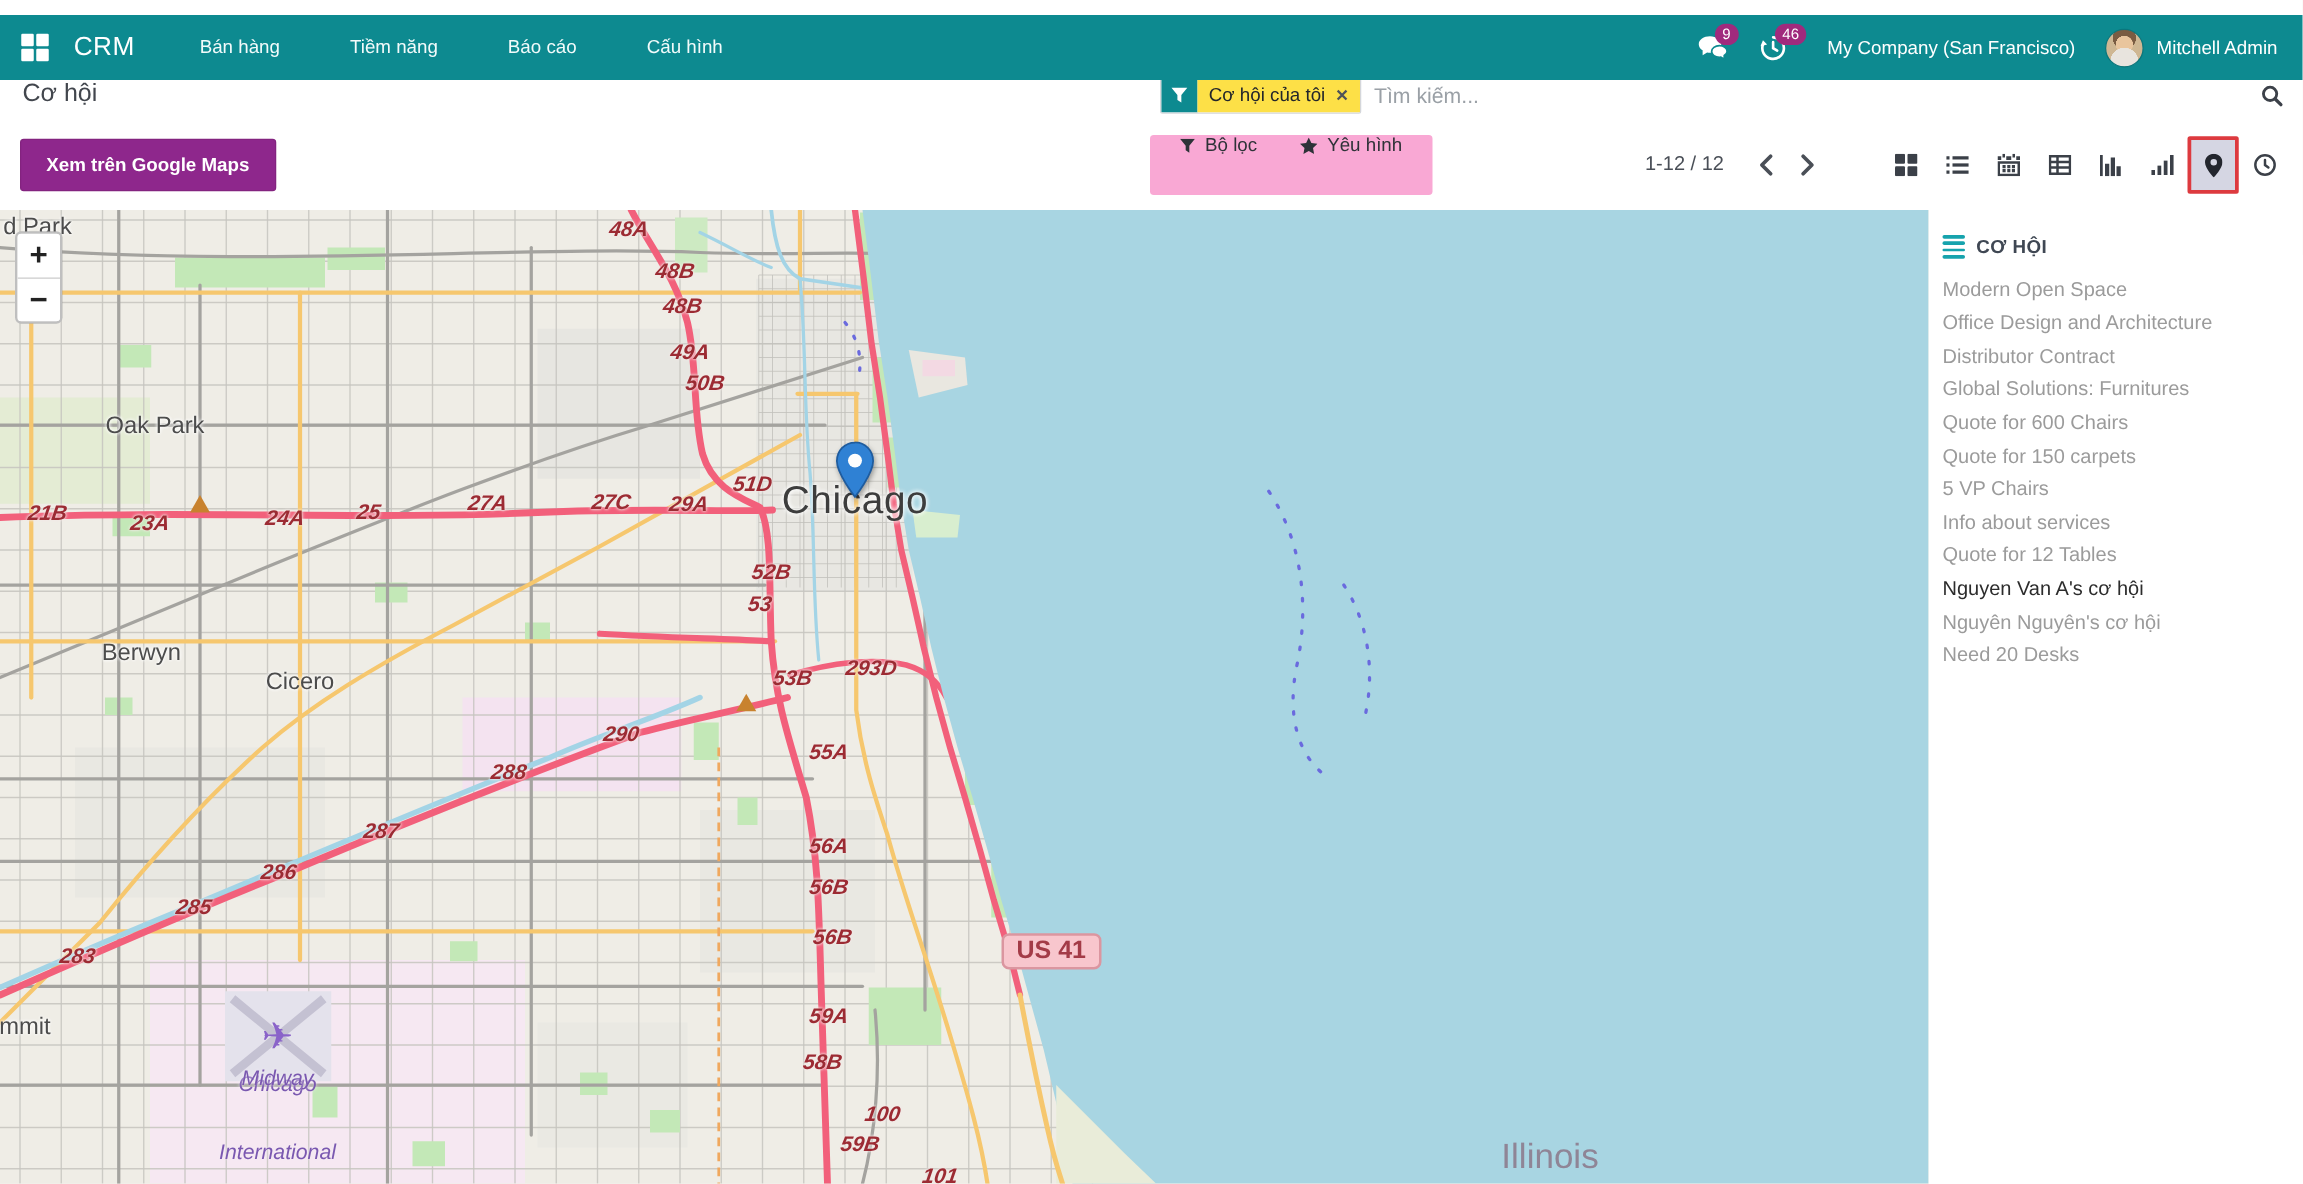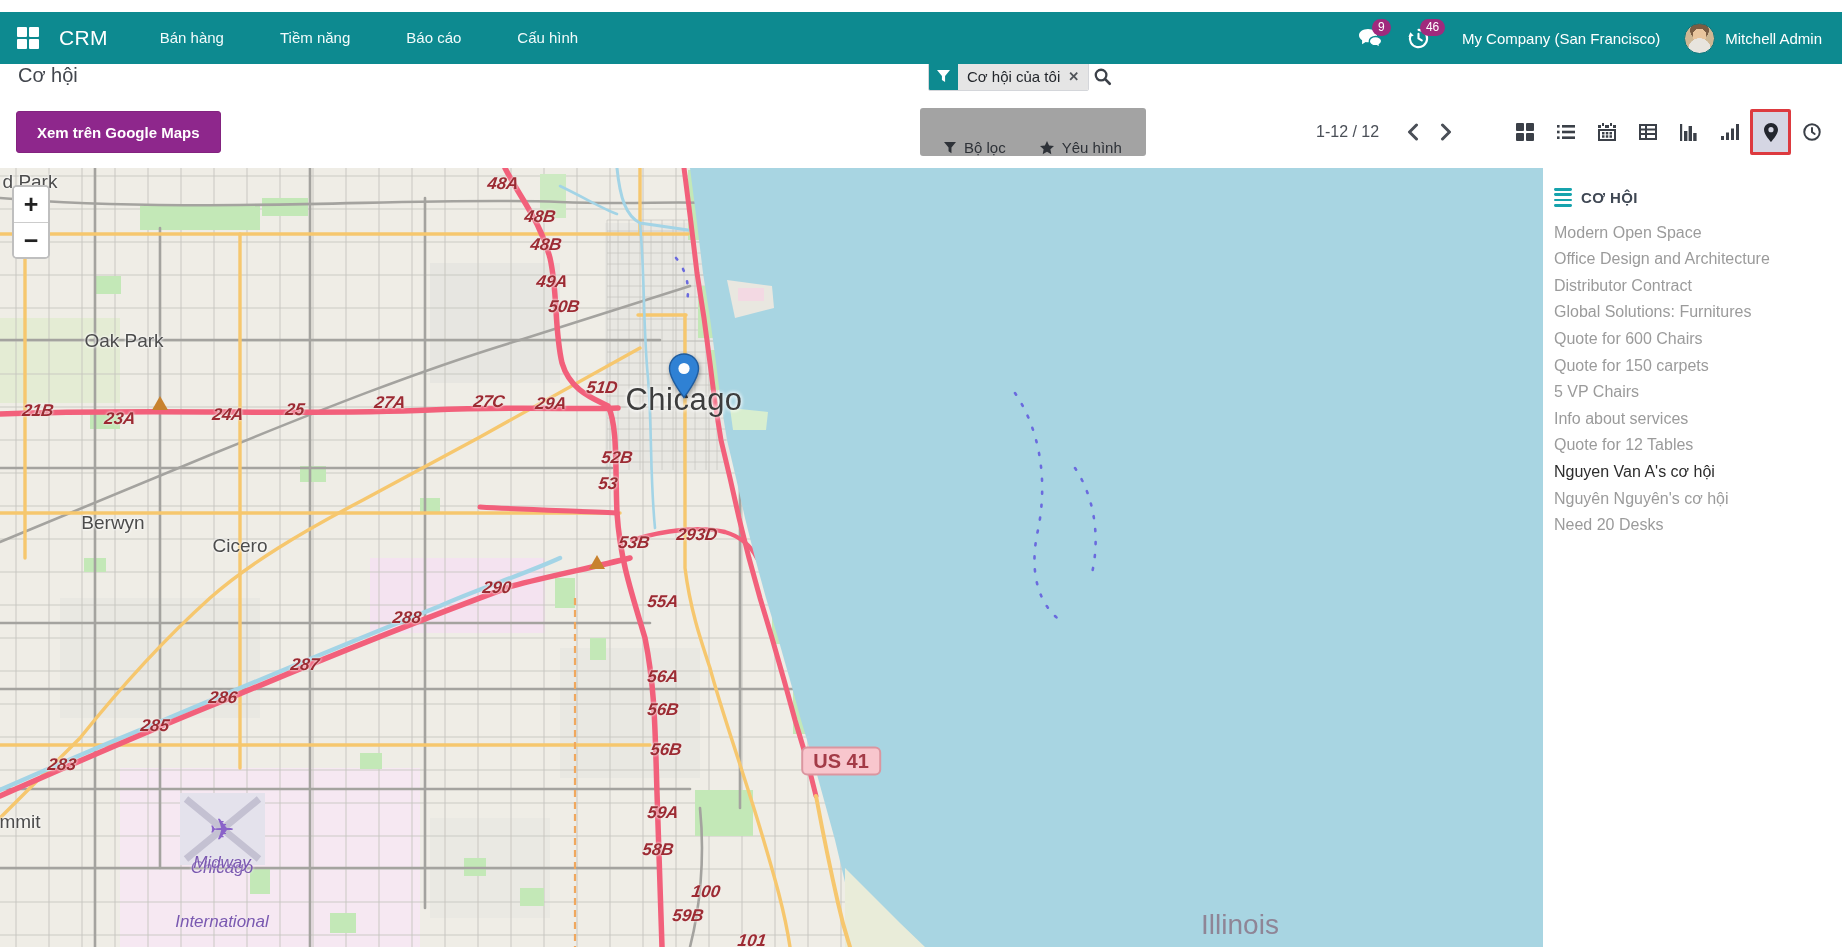--- a/index.html
+++ b/index.html
@@ -31,34 +31,34 @@
 
   
   .cp { position:absolute; left:0; top:52px; width:1842px; height:116px; background:#fff; z-index:20; }
   .cp-row1 { position:relative; height:48px; }
   .breadcrumb { position:absolute; left:18px; top:12px; font-size:20px; color:#42464d; }
   .searchview { position:absolute; left:928px; right:12px; top:9px; height:31px;
     display:flex; align-items:center; }
   .facet { display:flex; align-items:stretch; height:29px; border:1px solid #d4d6da;
     border-radius:2px; overflow:hidden; flex:none; }
   .facet-icon { width:29px; background:#0d8a90; display:flex; align-items:center; justify-content:center; }
-  .facet-label { background:#e5e5e5; display:flex; align-items:center; padding:0 9px;
+  .facet-label { background:#fde047; display:flex; align-items:center; padding:0 9px;
     font-size:15px; color:#23262b; gap:8px; }
   .facet-x { font-size:13px; color:#4f5358; font-weight:bold; cursor:pointer; }
   .search-input { flex:1; border:none; outline:none; font-size:17px; color:#333;
     padding:0 10px; font-family:"Liberation Sans",sans-serif; background:transparent; }
   .search-input::placeholder { color:#9aa0a6; }
   .search-btn { width:26px; height:26px; display:flex; align-items:center; justify-content:center; cursor:pointer; }
 
   .cp-row2 { position:relative; height:66px; }
   .gmaps-btn { position:absolute; left:16px; top:11px; height:42px; padding:0 20px;
     background:#8e278c; border:1px solid #83237f; color:#fff; font-size:15px;
     border-radius:3px; cursor:pointer; font-family:"Liberation Sans",sans-serif;font-weight:bold; }
-  .filter-group { position:absolute; left:920px; top:8px; height:48px; background:#a3a3a3;
-    border-radius:3px; display:flex; align-items:flex-end; padding:0 24px; gap:34px; }
+  .filter-group { position:absolute; left:920px; top:8px; height:48px; background:#f9a8d4;
+    border-radius:3px; display:flex; align-items:flex-start; padding:0 24px; gap:34px; }
   .filter-btn { display:flex; align-items:center; gap:8px; font-size:15px; color:#2e3238; cursor:pointer; }
   .pager { position:absolute; left:1316px; top:8px; height:48px; display:flex; align-items:center; gap:4px; }
   .pager-value { font-size:16px; color:#4a4f57; margin-right:14px; }
   .pager-btn { width:30px; height:34px; display:flex; align-items:center; justify-content:center; cursor:pointer; }
   .view-switcher { position:absolute; right:10px; top:8px; height:48px; display:flex; align-items:center; }
   .vs-btn { width:41px; height:46px; display:flex; align-items:center; justify-content:center;
     cursor:pointer; color:#3b4048; border-radius:2px; }
   .vs-btn.active { background:#d5d6e3; border:3px solid #dd3a3f; color:#23262e; }
 
   
@@ -149,20 +149,21 @@
         <div class="facet-icon">
           <svg width="13" height="13" viewBox="0 0 14 14">
               <path fill="#fff" d="M0 0h14L8.7 6.5V13L5.3 10.8V6.5Z"></path>
             </svg>
         </div>
         <div class="facet-label">
           <span>Cơ hội của tôi</span>
           <span class="facet-x">✕</span>
         </div>
       </div>
+      <input class="search-input" type="text" placeholder="Tìm kiếm..." style="">
       <div class="search-btn">
         <svg width="19" height="19" viewBox="0 0 20 20">
           <circle cx="8.5" cy="8.5" r="5.6" fill="none" stroke="#3c4149" stroke-width="2.4"></circle>
           <line x1="12.8" y1="12.8" x2="17.6" y2="17.6" stroke="#3c4149" stroke-width="2.8" stroke-linecap="round"></line>
         </svg>
       </div>
     </div>
   </div>
   <div class="cp-row2">
     <button class="gmaps-btn">Xem trên Google Maps</button>

